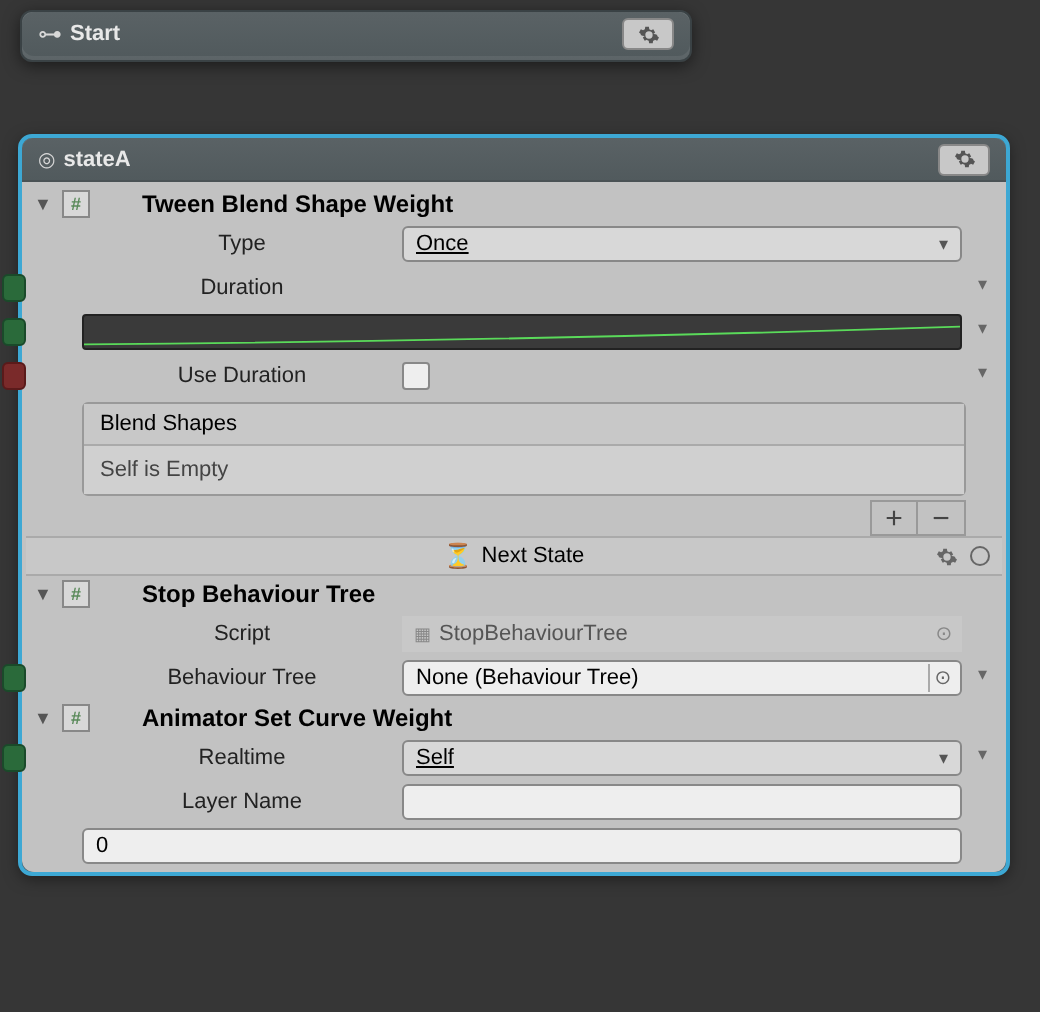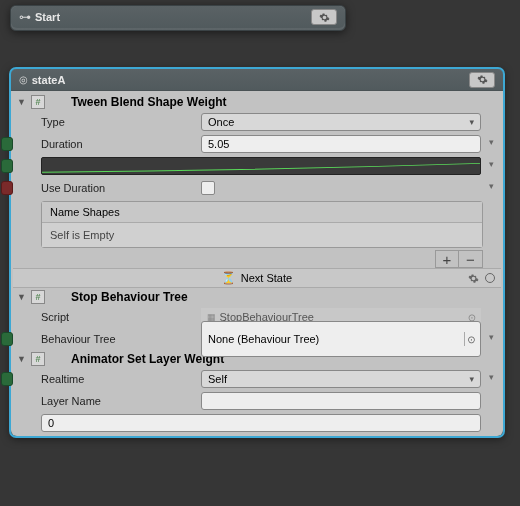--- a/index.html
+++ b/index.html
@@ -42,38 +42,39 @@
   border: 1px solid #888; display: inline-flex;
   align-items: center; justify-content: center;
   font-size: 9px; color: #5a8a5a; font-weight: bold;
 }
 .component-header .comp-title { font-weight: bold; font-size: 12px; margin-left: 22px; }
 
 .prop-row {
   display: flex; align-items: center;
   padding: 2px 4px 2px 28px; height: 22px; position: relative;
 }
-.prop-row .label { width: 160px; color: #222; }
+.prop-row .label { width: 160px; color: #222; text-align: center; }
 .prop-row .field { flex: 1; margin-right: 16px; }
 .prop-row .side-btn {
   position: absolute; right: 2px; top: 4px;
   width: 10px; height: 10px; color: #666; font-size: 9px;
 }
 
 .port-dot {
   position: absolute; width: 12px; height: 14px;
   background: #2a6a3a; border: 1px solid #1a4a2a;
   border-radius: 3px;
 }
 .port-dot.red { background: #7a2a2a; border-color: #5a1a1a; }
 
 .dropdown-field {
   background: #d8d8d8; border: 1px solid #888; border-radius: 3px;
   height: 18px; display: flex; align-items: center; padding: 0 6px;
   position: relative;
+  text-decoration: underline;
 }
 .dropdown-field::after {
   content: "▾"; position: absolute; right: 6px; color: #555; font-size: 9px;
 }
 .text-field {
   background: #eeeeee; border: 1px solid #888; border-radius: 3px;
   height: 18px; padding: 0 6px; display: flex; align-items: center;
 }
 .checkbox-field {
   width: 14px; height: 14px; background: #eeeeee;
@@ -105,21 +106,21 @@
   position: relative;
 }
 .transition-bar .hourglass { font-size: 12px; }
 .transition-bar .right-icons {
   position: absolute; right: 6px; display: flex; gap: 6px;
   align-items: center; color: #555;
 }
 
 .object-field {
   background: #eeeeee; border: 1px solid #888; border-radius: 3px;
-  height: 36px; display: flex; align-items: center; padding: 0 6px;
+  height: 18px; display: flex; align-items: center; padding: 0 6px;
   position: relative;
 }
 .object-field .picker {
   position: absolute; right: 2px; width: 14px; height: 14px;
   border-left: 1px solid #aaa; display: flex;
   align-items: center; justify-content: center; font-size: 10px; color: #666;
 }
 .script-field {
   background: #c8c8c8; border: none;
   height: 18px; display: flex; align-items: center; padding: 0 6px;
@@ -172,23 +173,20 @@
     <div class="prop-row">
       <span class="label">Type</span>
       <div class="field dropdown-field">
         <span>Once</span>
       </div>
     </div>
 
     <div class="prop-row">
       <div class="port-dot" style="left:-12px;"></div>
       <span class="label">Duration</span>
-      <div class="field text-field">
-        <span>5.05</span>
-      </div>
       <span class="side-btn">▾</span>
     </div>
 
     <div class="prop-row">
       <div class="port-dot" style="left:-12px;"></div>
       <div class="field curve-field">
         <svg viewBox="0 0 270 18" preserveAspectRatio="none">
             <path d="M0 16 Q 135 14 270 6" stroke="#5ada5a" stroke-width="1" fill="none"></path>
           </svg>
       </div>
@@ -196,21 +194,21 @@
     </div>
 
     <div class="prop-row">
       <div class="port-dot red" style="left:-12px;"></div>
       <span class="label">Use Duration</span>
       <div class="checkbox-field"></div>
       <span class="side-btn">▾</span>
     </div>
 
     <div class="list-box">
-      <div class="list-header">Name Shapes</div>
+      <div class="list-header">Blend Shapes</div>
       <div class="list-body">Self is Empty</div>
     </div>
     <div style="display:flex;justify-content:flex-end;margin:0 18px 0 28px;background:#c2c2c2;">
       <div style="width:24px;height:18px;border:1px solid #999;display:flex;align-items:center;justify-content:center;font-size:15px;color:#444;">+</div>
       <div style="width:24px;height:18px;border:1px solid #999;border-left:none;display:flex;align-items:center;justify-content:center;font-size:15px;color:#444;">−</div>
     </div>
 
     <div class="transition-bar">
       <span class="hourglass">⏳</span>
       <span>Next State</span>
@@ -243,21 +241,21 @@
       <div class="field object-field">
         <span>None (Behaviour Tree)</span>
         <span class="picker">⊙</span>
       </div>
       <span class="side-btn">▾</span>
     </div>
 
     <div class="component-header">
       <span class="foldout">▼</span>
       <span class="script-icon">#</span>
-      <span class="comp-title">Animator Set Layer Weight</span>
+      <span class="comp-title">Animator Set Curve Weight</span>
     </div>
 
     <div class="prop-row">
       <div class="port-dot" style="left:-12px;"></div>
       <span class="label">Realtime</span>
       <div class="field dropdown-field">
         <span>Self</span>
       </div>
       <span class="side-btn">▾</span>
     </div>

